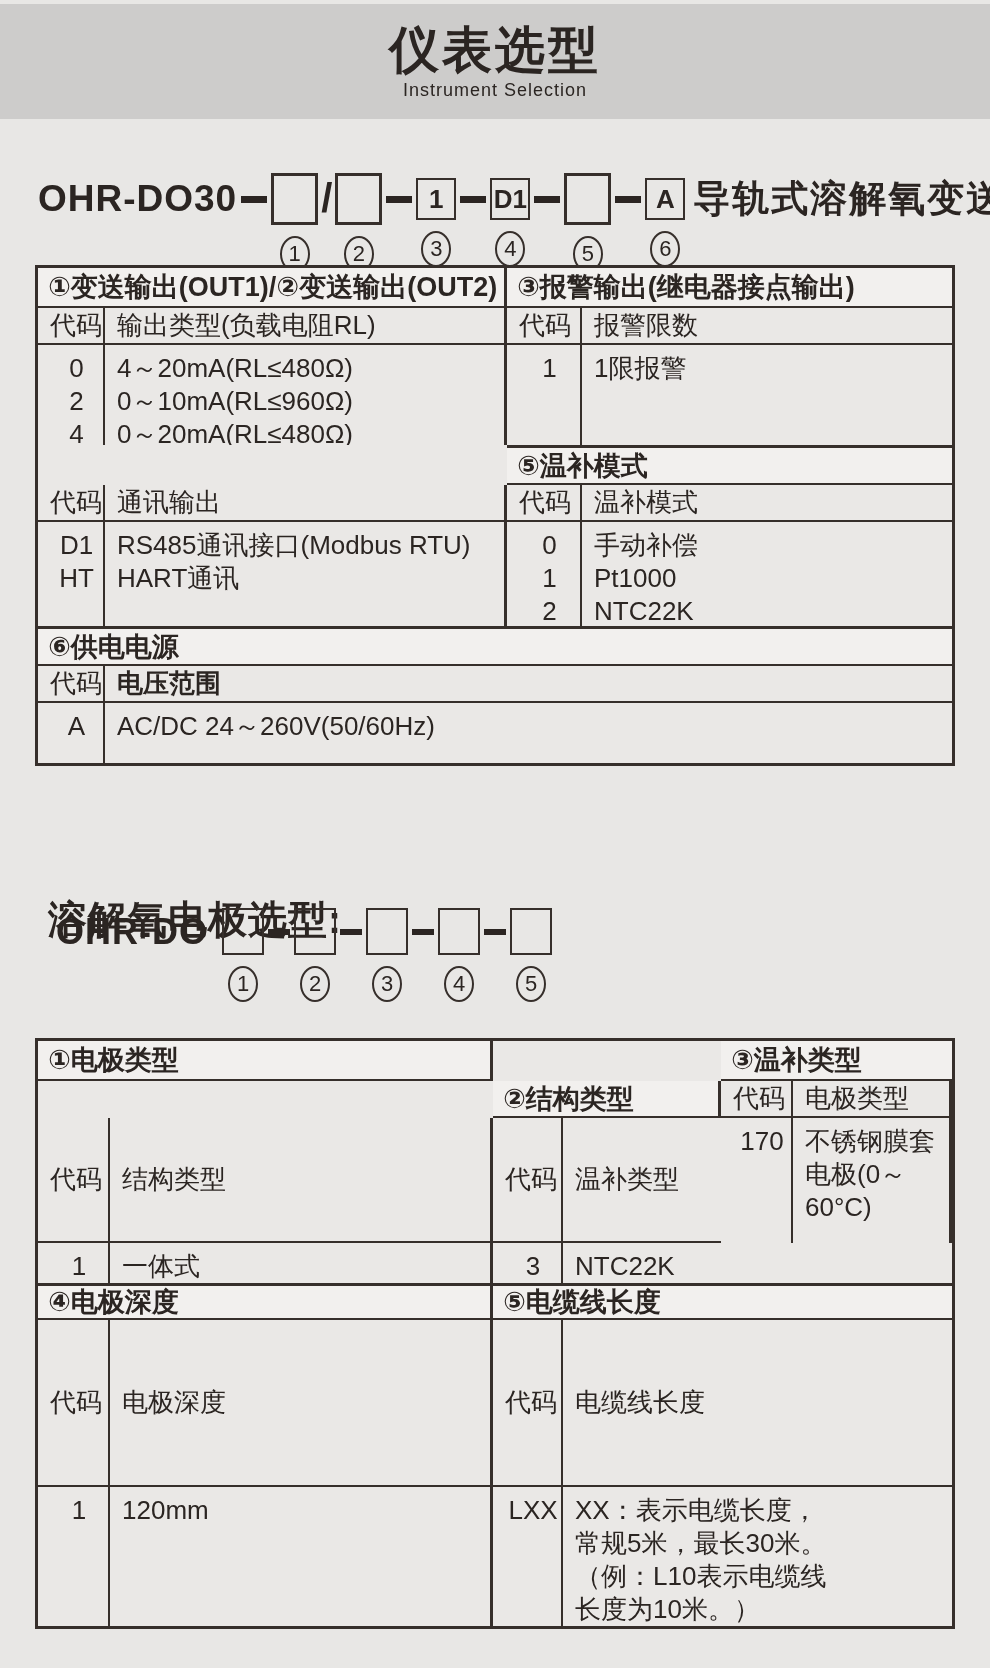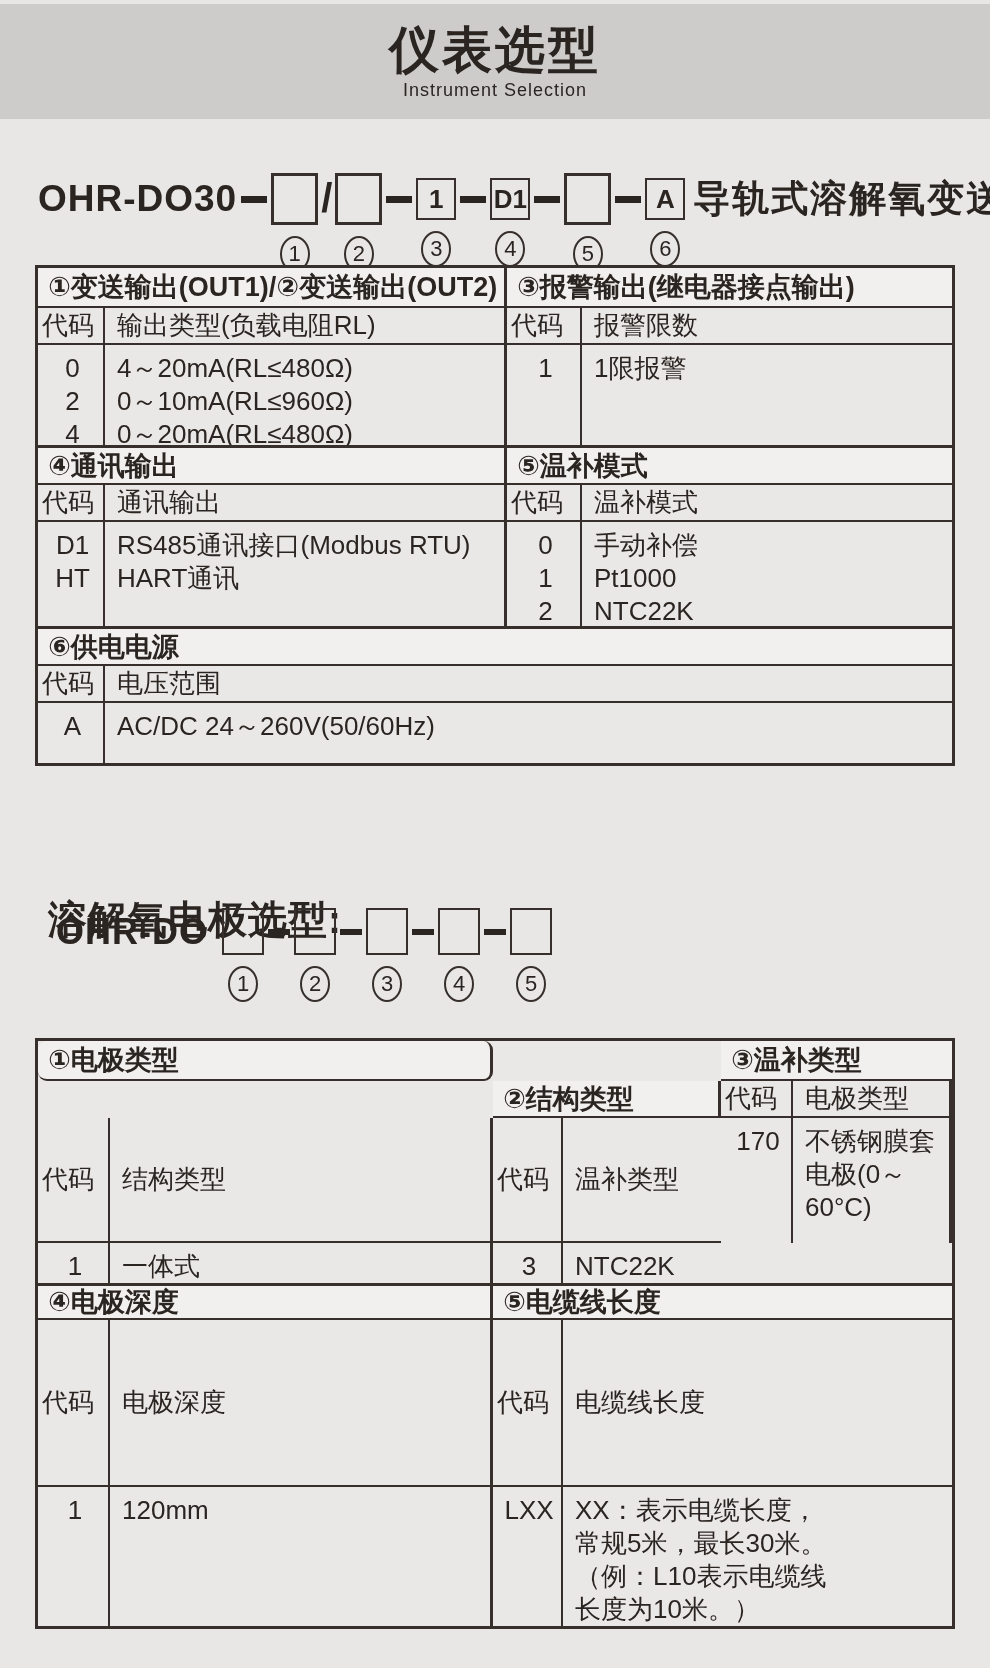--- a/index.html
+++ b/index.html
@@ -42,21 +42,21 @@
         grid-template-rows:40px 37px 100px 40px 37px 104px 40px 37px 60px;}
   .tbl2{top:1038px;height:591px;grid-template-columns:72px 383px 70px 158px 72px 1fr;
         grid-template-rows:40px 37px 125px 40px 37px 1fr;}
   .cell{display:flex;align-items:center;overflow:hidden;}
   .sec{background:var(--band);font-weight:700;font-size:27px;padding-left:10px;
        border-bottom:2px solid var(--line);}
   .topline{border-top:3px solid var(--line);}
   .hc{font-size:26px;padding-left:8px;border-bottom:2px solid var(--line);}
   .dc{font-size:26px;align-items:flex-start;flex-direction:column;padding-top:7px;}
   .dc span{display:block;line-height:33px;}
-  .center{align-items:center;text-align:center;padding-left:4px;}
+  .center{align-items:center;text-align:center;padding-left:12px;}
   .dc.center{align-items:center;width:100%;}
   .padl{padding-left:12px;}
   .vr2{border-right:2px solid var(--line);}
   .vr3{border-right:3px solid var(--line);}
   .preline{white-space:pre-line;line-height:38px;font-size:26px;}
 
   
   .notes{position:absolute;left:36px;top:774px;font-size:28px;line-height:44px;width:930px;}
   .h2{position:absolute;left:48px;top:893px;font-size:39px;font-weight:700;letter-spacing:1px;}
 </style>
@@ -125,21 +125,20 @@
       <span>0～10mA(RL≤960Ω)</span>
       <span>0～20mA(RL≤480Ω)</span>
     </div>
     <div class="cell dc vr2 center">
       <span>1</span>
     </div>
     <div class="cell dc padl">
       <span>1限报警</span>
     </div>
 
-    <div class="cell sec topline vr3" style="grid-column:1/3;">④通讯输出</div>
     <div class="cell sec topline" style="grid-column:3/5;">⑤温补模式</div>
 
     <div class="cell hc vr2 center">代码</div>
     <div class="cell hc vr3 padl">通讯输出</div>
     <div class="cell hc vr2 center">代码</div>
     <div class="cell hc padl">温补模式</div>
 
     <div class="cell dc vr2 center">
       <span>D1</span>
       <span>HT</span>
@@ -155,21 +154,21 @@
     </div>
     <div class="cell dc padl">
       <span>手动补偿</span>
       <span>Pt1000</span>
       <span>NTC22K</span>
     </div>
 
     <div class="cell sec topline" style="grid-column:1/5;">⑥供电电源</div>
 
     <div class="cell hc vr2 center">代码</div>
-    <div class="cell hc padl" style="grid-column:2/5;">电压范围</div>
+    <div class="cell hc padl" style="grid-column:2/5;font-weight:bold;">电压范围</div>
 
     <div class="cell dc vr2 center">
       <span>A</span>
     </div>
     <div class="cell dc padl" style="grid-column:2/5;">
       <span>AC/DC 24～260V(50/60Hz)</span>
     </div>
   </div>
 
 
@@ -199,21 +198,21 @@
     </div>
     <div class="dash"></div>
     <div class="boxitem">
       <div class="mbox"></div>
       <div class="circle">5</div>
     </div>
   </div>
 
   <div class="tbl tbl2">
 
-    <div class="cell sec vr3" style="grid-column:1/3;border-radius:9px;">①电极类型</div>
+    <div class="cell sec vr3" style="grid-column:1/3;">①电极类型</div>
     <div class="cell sec" style="grid-column:5/7;">③温补类型</div>
     <div class="cell sec vr3" style="grid-column:3/5;">②结构类型</div>
 
     <div class="cell hc vr2 center">代码</div>
     <div class="cell hc vr3 padl">电极类型</div>
     <div class="cell hc vr2 center">代码</div>
     <div class="cell hc vr3 padl">结构类型</div>
     <div class="cell hc vr2 center">代码</div>
     <div class="cell hc padl">温补类型</div>
 

